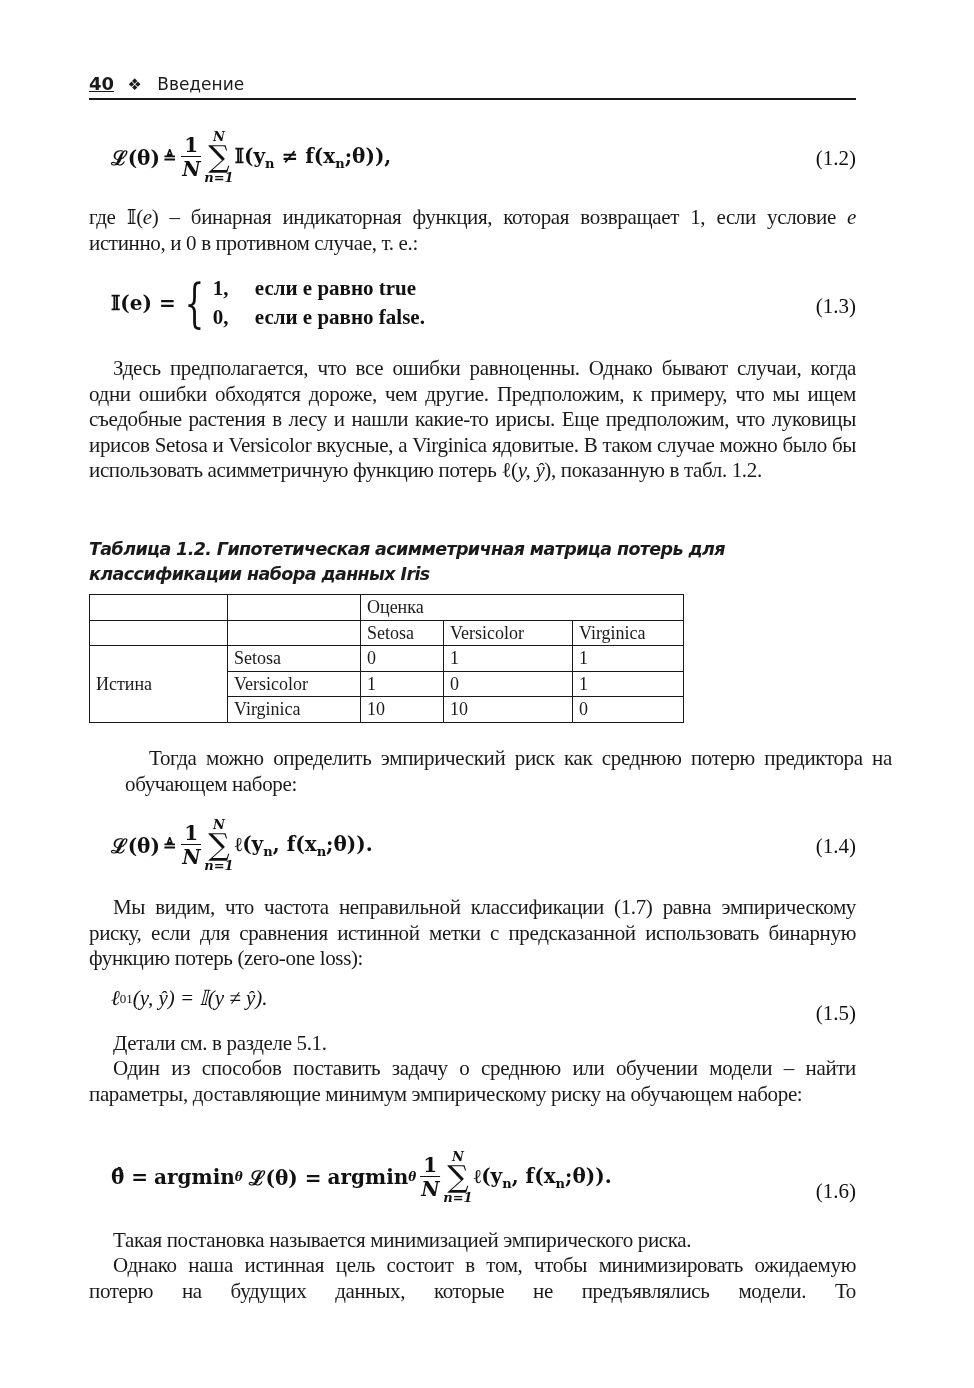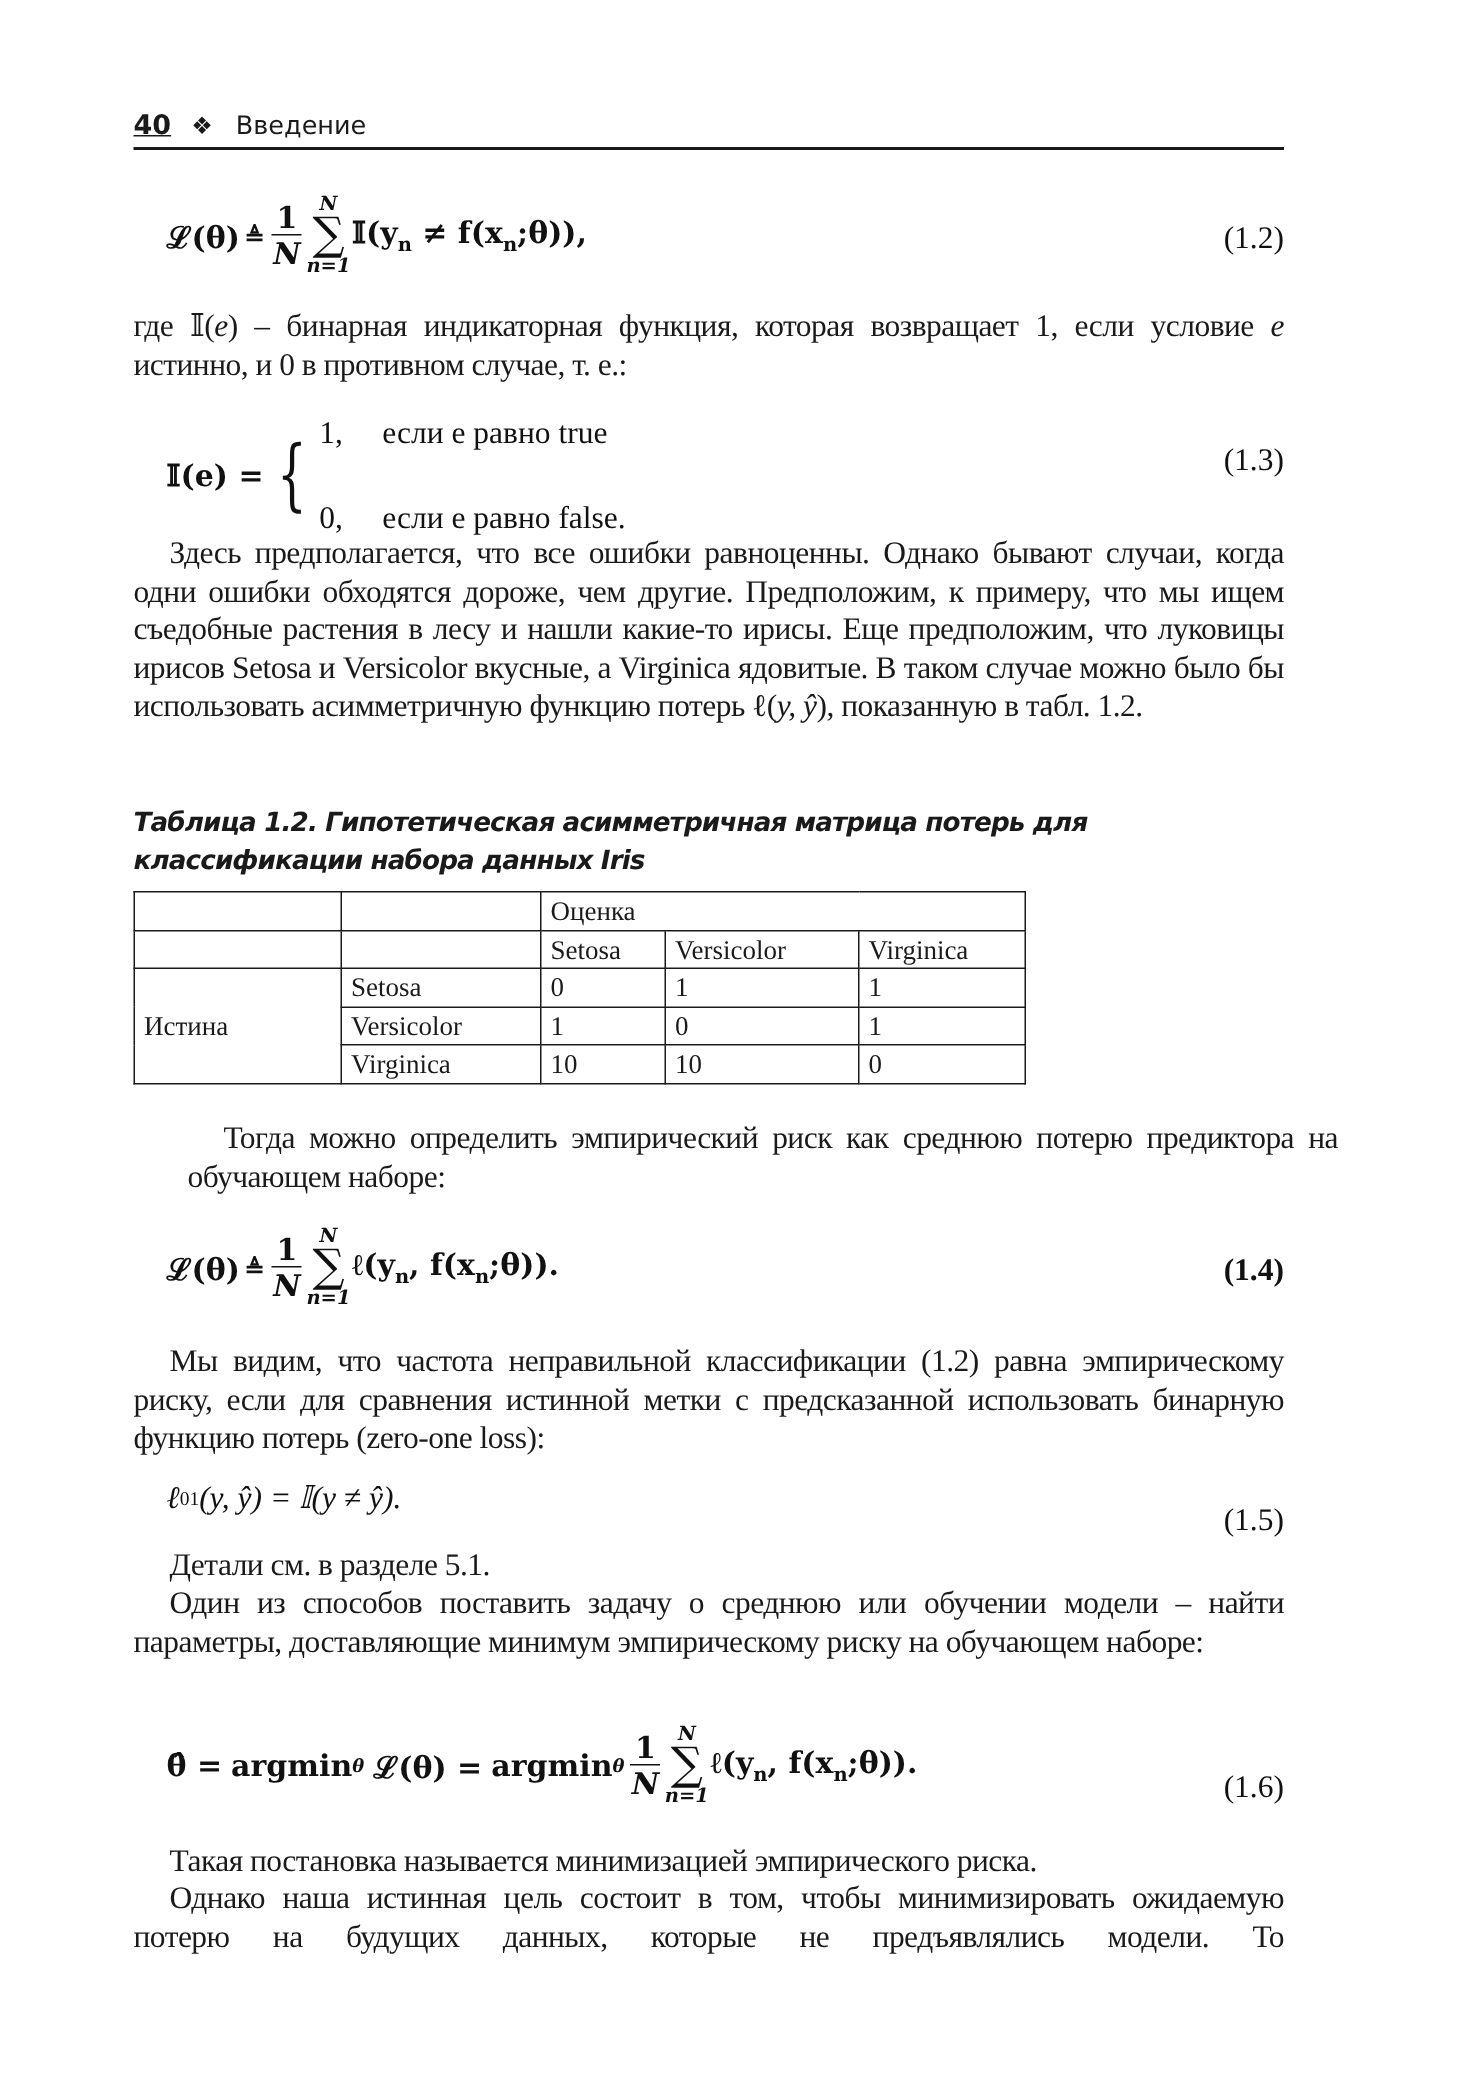--- a/index.html
+++ b/index.html
@@ -97,21 +97,21 @@
 
   <div class="para" style="top:205px;">
     <span>где 𝕀(</span><i>e</i><span>) – бинарная </span><b>индикаторная функция</b><span>, которая возвращает 1, если условие </span><i>e</i><span> истинно, и 0 в противном случае, т. е.:</span>
   </div>
 
   <div class="eq" style="top:274px;height:66px;">
     <span class="body">
       <span>𝕀(e) =</span>
       <span class="cases">
         <span class="brace">{</span>
-        <span class="case-rows" style="font-weight:normal;gap:28px;">
+        <span class="case-rows" style="font-weight:bold;">
           <span><span class="v">1,</span><span>если e равно true</span></span>
           <span><span class="v">0,</span><span>если e равно false</span><span>.</span></span>
         </span>
       </span>
     </span>
     <span class="eq-num" style="top:20px;">(1.3)</span>
   </div>
 
   <div class="para indent" style="top:356px;">
     <span>Здесь предполагается, что все ошибки равноценны. Однако бывают случаи, когда одни ошибки обходятся дороже, чем другие. Предположим, к примеру, что мы ищем съедобные растения в лесу и нашли какие-то ирисы. Еще предположим, что луковицы ирисов Setosa и Versicolor вкусные, а Virginica ядовитые. В таком случае можно было бы использовать асимметричную </span><b>функцию потерь</b><span> ℓ(</span><i>y, ŷ</i><span>), показанную в табл. 1.2.</span>
@@ -167,25 +167,25 @@
         <span class="n">1</span>
         <span class="d it">N</span>
       </span>
       <span class="sum">
         <span class="top">N</span>
         <span class="sig">∑</span>
         <span class="bot">n=1</span>
       </span>
       <span><span>ℓ(y</span><sub>n</sub><span>, f(x</span><sub>n</sub><span>;θ)).</span></span>
     </span>
-    <span class="eq-num" style="top:16px;font-weight:bold;">(1.4)</span>
+    <span class="eq-num" style="top:16px;">(1.4)</span>
   </div>
 
   <div class="para indent" style="top:895px;">
-    <span>Мы видим, что частота неправильной классификации (1.2) равна эмпирическому риску, если для сравнения истинной метки с предсказанной использовать </span><b>бинарную функцию потерь</b><span> (zero-one loss):</span>
+    <span>Мы видим, что частота неправильной классификации (1.7) равна эмпирическому риску, если для сравнения истинной метки с предсказанной использовать </span><b>бинарную функцию потерь</b><span> (zero-one loss):</span>
   </div>
 
   <div class="eq" style="top:986px;height:30px;font-weight:normal;font-family:'Liberation Serif',serif;font-size:21px;">
     <span class="body" style="font-style:italic;">
       <span>ℓ</span>
         <sub style="font-style:normal;">01</sub>
         <span>(y, ŷ) = 𝕀(y ≠ ŷ).</span>
     </span>
     <span class="eq-num" style="top:15px;">(1.5)</span>
   </div>

